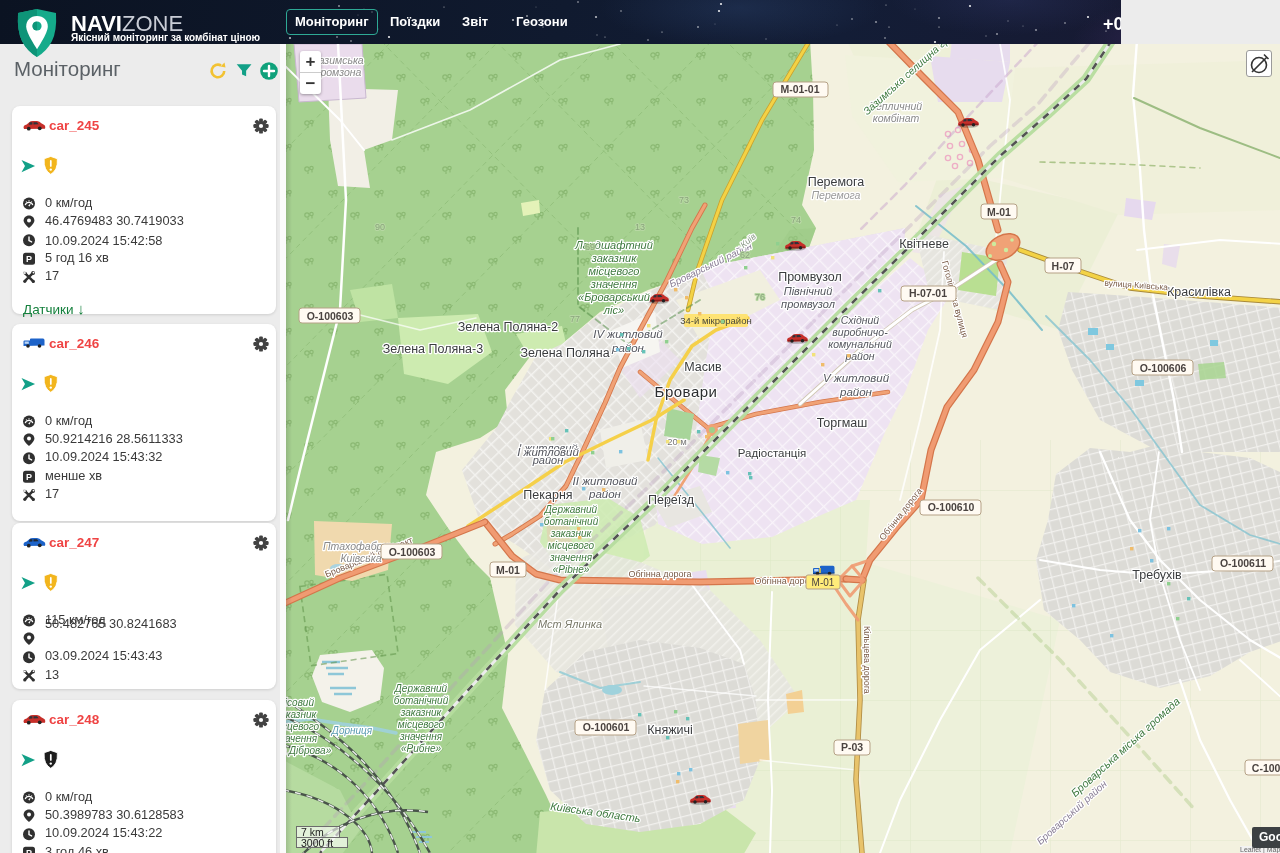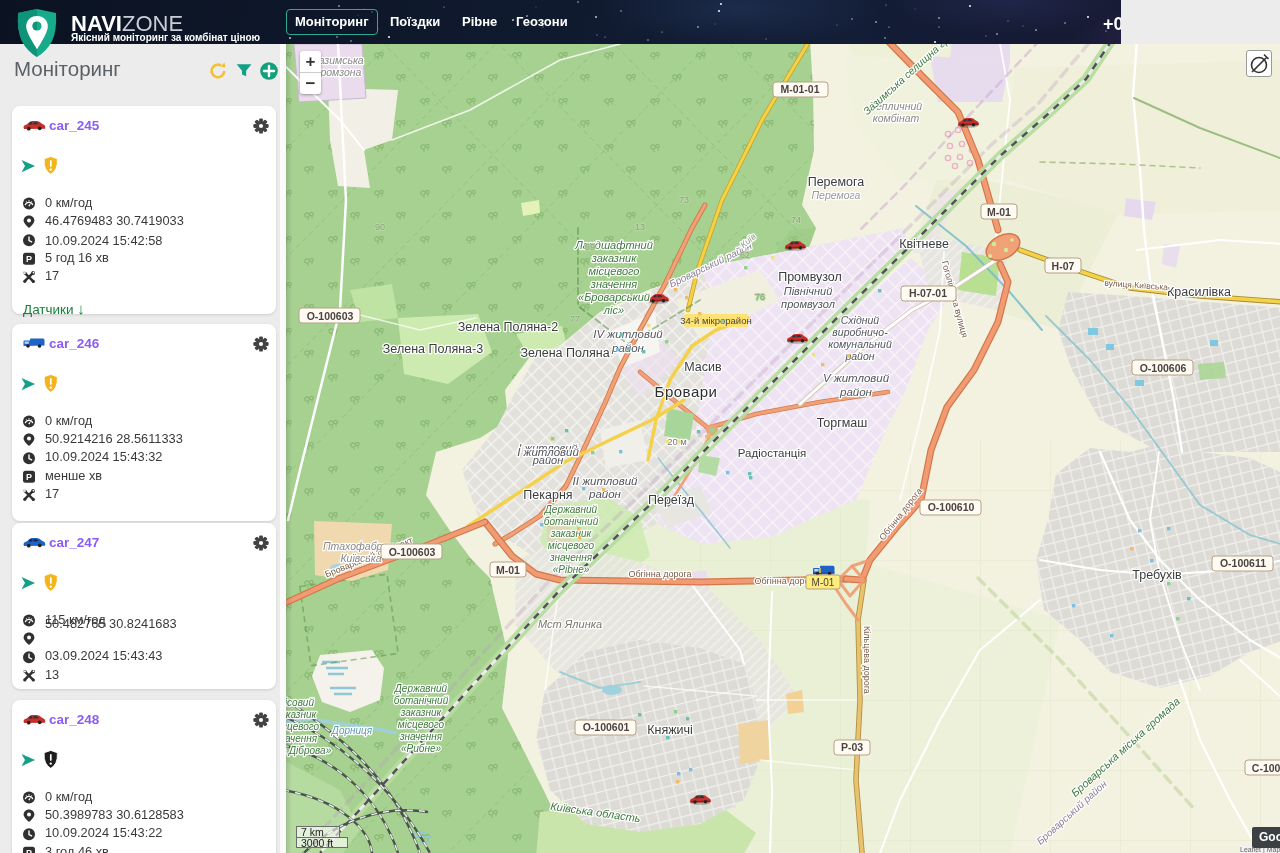--- a/index.html
+++ b/index.html
@@ -10,21 +10,21 @@
 .nav{position:absolute;top:14px;font-size:13px;font-weight:700;color:#fff}
 .navbox{left:286px;top:9px;border:1.5px solid #2ea995;border-radius:4px;padding:4px 8px 5px}
 #tz{position:absolute;left:1103px;top:14px;font-size:18px;font-weight:700;color:#fff}
 #burger{position:absolute;left:1243px;top:12px}
 #burger div{width:21px;height:4.5px;background:#fff;border-radius:1.5px;margin-bottom:3.6px}
 #sidebar{position:absolute;left:0;top:44px;width:280px;height:809px;background:#ececec;z-index:10}
 #sstrip{position:absolute;left:280px;top:44px;width:6px;height:809px;background:#fbfbfb;z-index:10}
 #stitle{position:absolute;left:14px;top:57px;font-size:20.5px;color:#5b6166;z-index:11}
 .card{position:absolute;left:12px;width:264px;background:#fff;border-radius:8px;box-shadow:0 1px 3px rgba(0,0,0,0.13);z-index:11}
 .ci{position:absolute}
-.cname{position:absolute;left:37px;top:12px;font-size:13.5px;font-weight:700;color:#8b5cf6}
+.cname{position:absolute;left:37px;top:12px;font-size:13.5px;font-weight:700;color:#ef4444}
 .crow{position:absolute;left:33px;font-size:12.8px;color:#3a3a3a}
 .rowsvg{position:absolute;left:0;top:0}
 .datch{position:absolute;left:11px;top:194px;font-size:13.5px;color:#15803d}
 #map{position:absolute;left:286px;top:44px;width:994px;height:809px;z-index:5}
 #mapshadow{position:absolute;left:286px;top:44px;width:6px;height:809px;z-index:6;background:linear-gradient(to right,rgba(60,60,60,0.18),rgba(60,60,60,0))}
 #zoomctl{position:absolute;left:300px;top:51px;width:21px;height:43px;background:#fff;border-radius:3px;
  box-shadow:0 1px 3px rgba(0,0,0,0.35);z-index:15;text-align:center}
 #zp,#zm{height:21.5px;font-size:17px;font-weight:700;color:#333;line-height:21px}
 #zp{border-bottom:1px solid #ccc}
 #measure{position:absolute;left:1246px;top:50px;width:26px;height:27px;background:#fff;border:1.5px solid #9a9a9a;border-radius:3px;z-index:15;display:flex;align-items:center;justify-content:center}
@@ -570,21 +570,21 @@
       <circle cx="393" cy="25" r="0.6" fill="#fff" opacity="0.9"></circle>
       <circle cx="1185" cy="15" r="0.6" fill="#fff" opacity="0.35"></circle>
       <circle cx="939" cy="18" r="1.1" fill="#fff" opacity="0.5"></circle>
       <circle cx="662" cy="32" r="0.6" fill="#fff" opacity="0.9"></circle>
       <circle cx="1159" cy="33" r="0.8" fill="#fff" opacity="0.35"></circle>
     </svg>
 <div id="brand"><span class="b1">NAVI</span><span class="b2">ZONE</span></div>
 <div id="slogan">Якісний моніторинг за комбінат ціною</div>
 <div class="nav navbox">Моніторинг</div>
 <div class="nav" style="left:390px">Поїздки</div>
-<div class="nav" style="left:462px">Рibне</div>
+<div class="nav" style="left:462px">Звіт</div>
 <div class="nav" style="left:516px">Геозони</div>
 <div id="tz">+02:00</div>
 <div id="burger">
       <div></div>
       <div></div>
       <div></div>
     </div>
 </div>
 <div id="mapshadow"></div>
 <div id="sidebar"></div>

